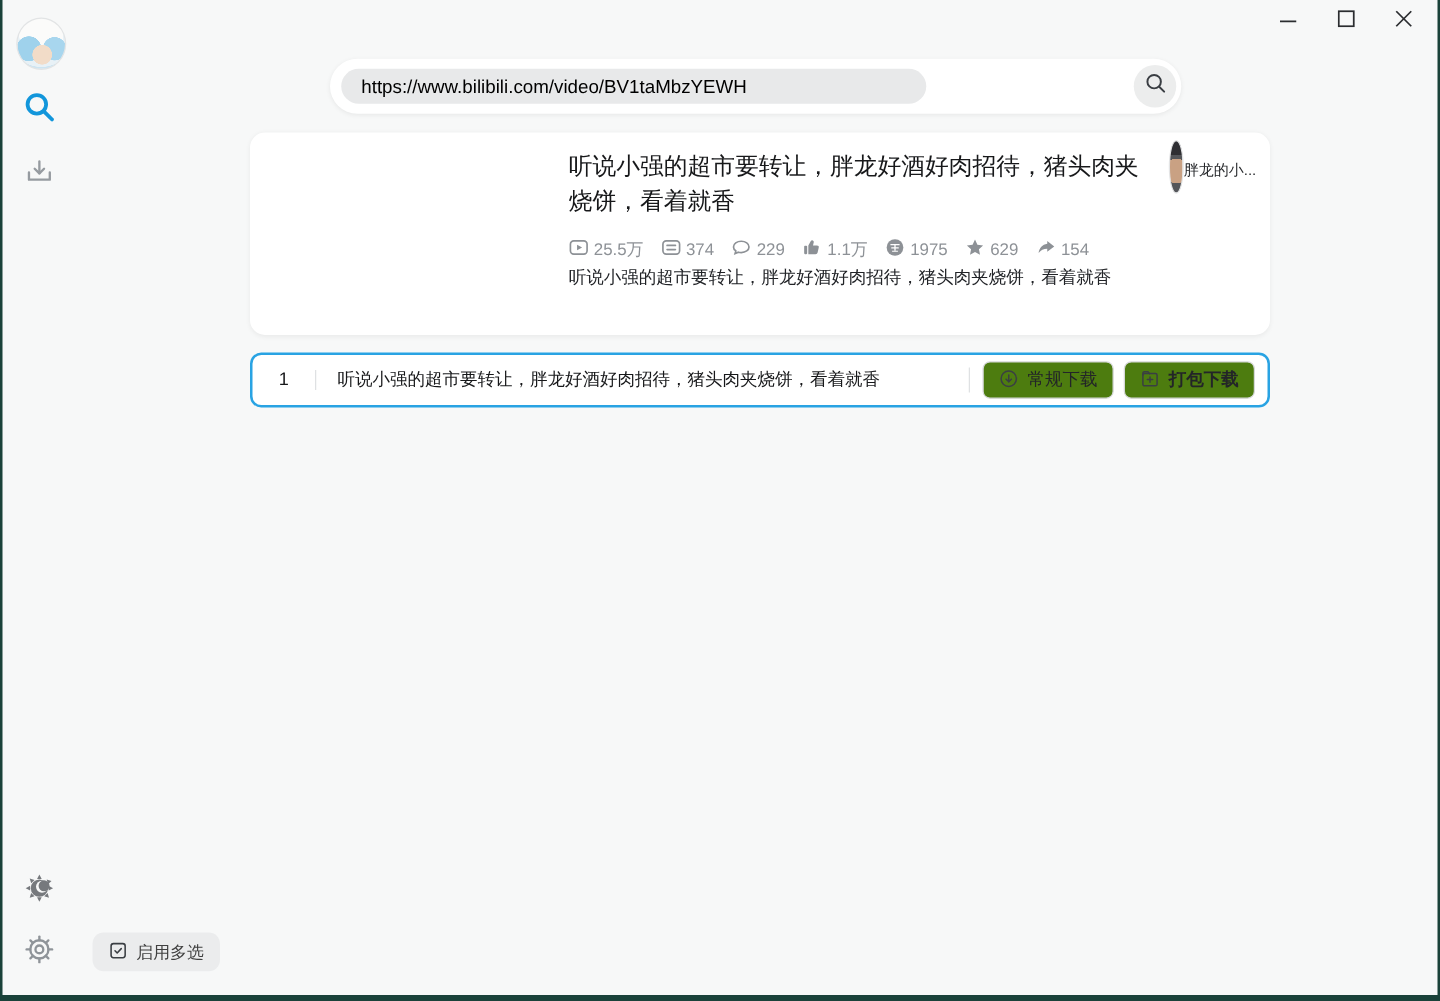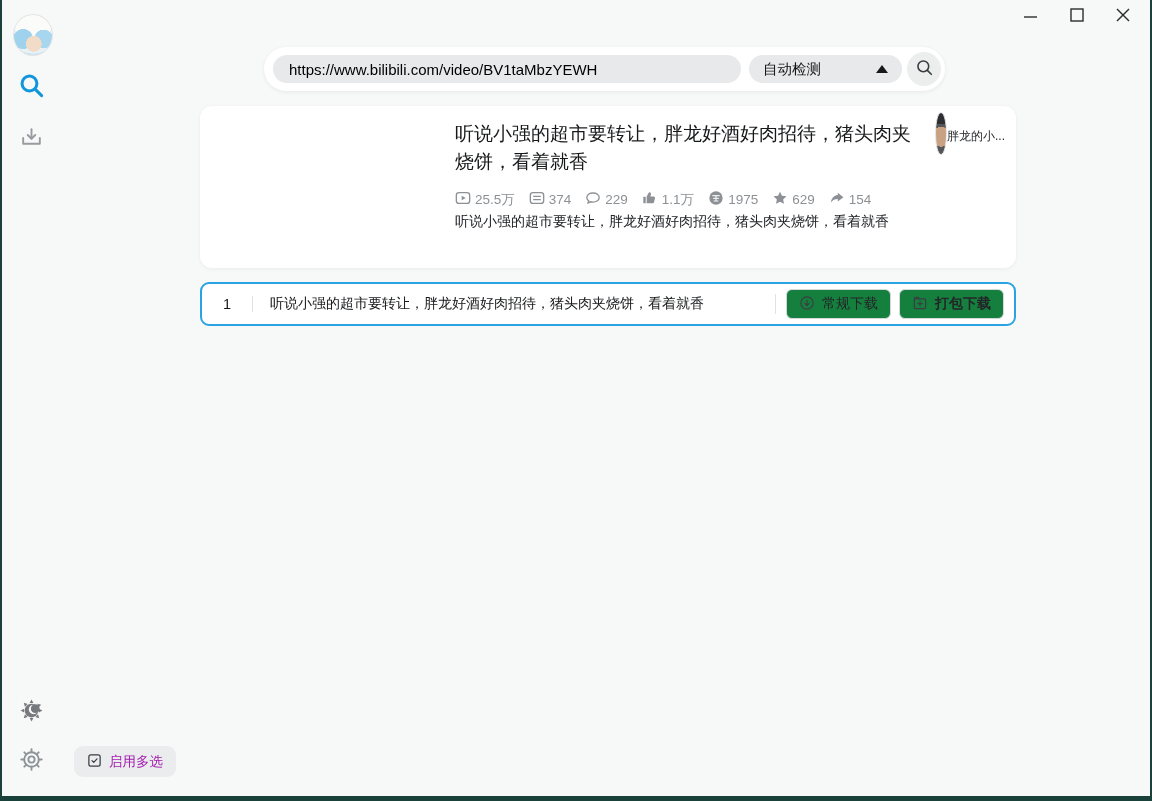--- a/index.html
+++ b/index.html
@@ -107,30 +107,30 @@
     position:absolute; left:200px; top:282px; width:816px; height:44px;
     background:#ffffff; border:2px solid #29a3e3; border-radius:9px;
     display:flex; align-items:center; z-index:5;
   }
   .dl-index { width:50px; text-align:center; font-size:14.5px; color:#17181a; }
   .dl-div { width:1px; height:16px; background:#dfe1e3; }
   .dl-title { margin-left:17px; font-size:14px; color:#17181a; white-space:nowrap; overflow:hidden; flex:1; }
   .dl-div2 { width:1px; height:20px; background:#dfe1e3; margin:0 10px 0 6px; }
   .dl-btn {
     display:flex; align-items:center; gap:7px; height:30px; padding:0 12px;
-    background:#15803d; border:1px solid #d6d8d9; border-radius:6px;
+    background:#4d7c0f; border:1px solid #d6d8d9; border-radius:6px;
     font-size:14px; color:#232528; cursor:pointer; margin-right:8px; white-space:nowrap;
   }
   .dl-btn:last-child { margin-right:10px;font-weight:bold; }
 
   
   .multi-btn {
     position:absolute; left:74px; top:746px; height:31px; padding:0 13px;
     background:#ebeced; border-radius:9px; display:flex; align-items:center; gap:7px;
-    font-size:13.5px; color:#a21caf; cursor:pointer;
+    font-size:13.5px; color:#404040; cursor:pointer;
   }
 </style>
 </head>
 <body>
 
 <div class="edge left"></div>
 <div class="edge right"></div>
 <div class="edge bottom"></div>
 
 <div class="win-controls">
@@ -205,24 +205,20 @@
           <line x1="16.9" y1="16.9" x2="18.9" y2="18.9"></line>
         <line x1="5.1" y1="18.9" x2="7.1" y2="16.9"></line>
           <line x1="16.9" y1="7.1" x2="18.9" y2="5.1"></line>
       </g>
     </svg>
   </span>
 </div>
 
 <div class="search-wrap">
   <input class="url-input" type="text" value="https://www.bilibili.com/video/BV1taMbzYEWH" style="">
-  <div class="mode-select">
-    <span>自动检测</span>
-    <span class="mode-caret"></span>
-  </div>
   <div class="go-btn">
     <span><svg width="19" height="19" viewBox="0 0 24 24">
           <circle cx="10.5" cy="10.5" r="6.8" fill="none" stroke="#3a3e43" stroke-width="2"></circle>
           <line x1="15.6" y1="15.6" x2="20.6" y2="20.6" stroke="#3a3e43" stroke-width="2" stroke-linecap="round"></line>
         </svg></span>
   </div>
 </div>
 
 <div class="card">
 

